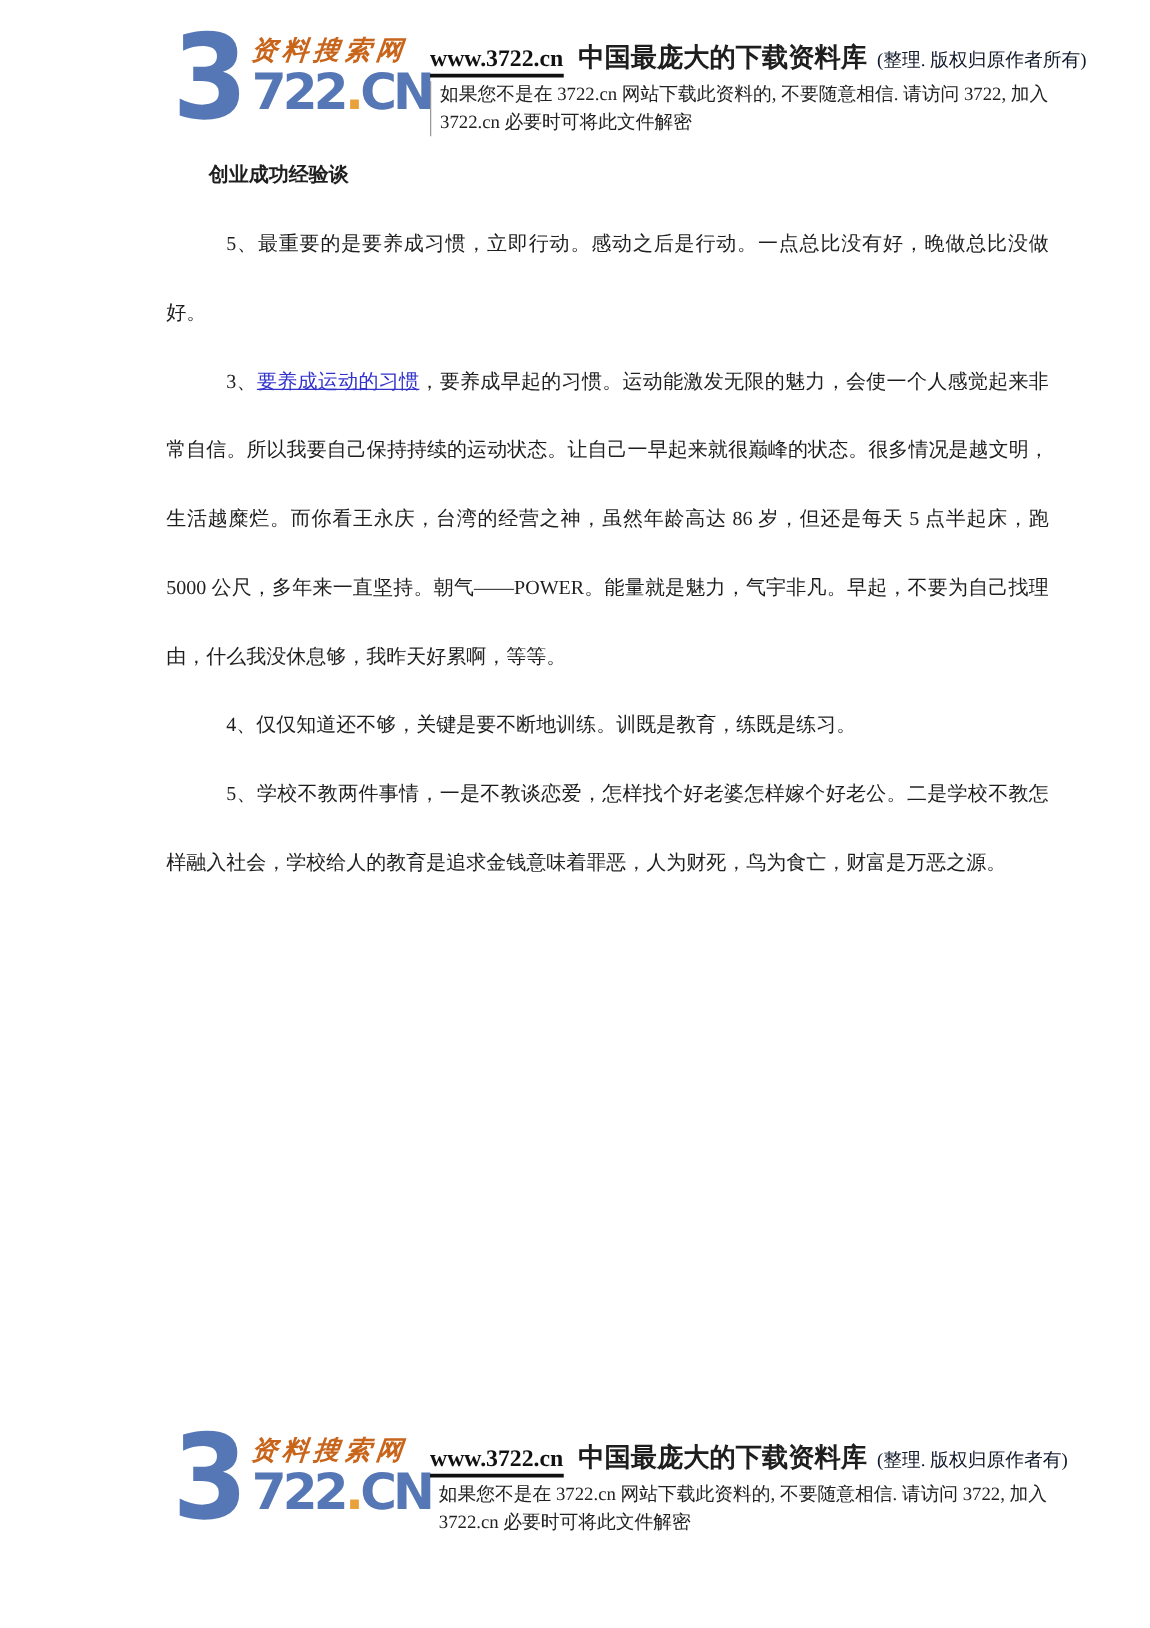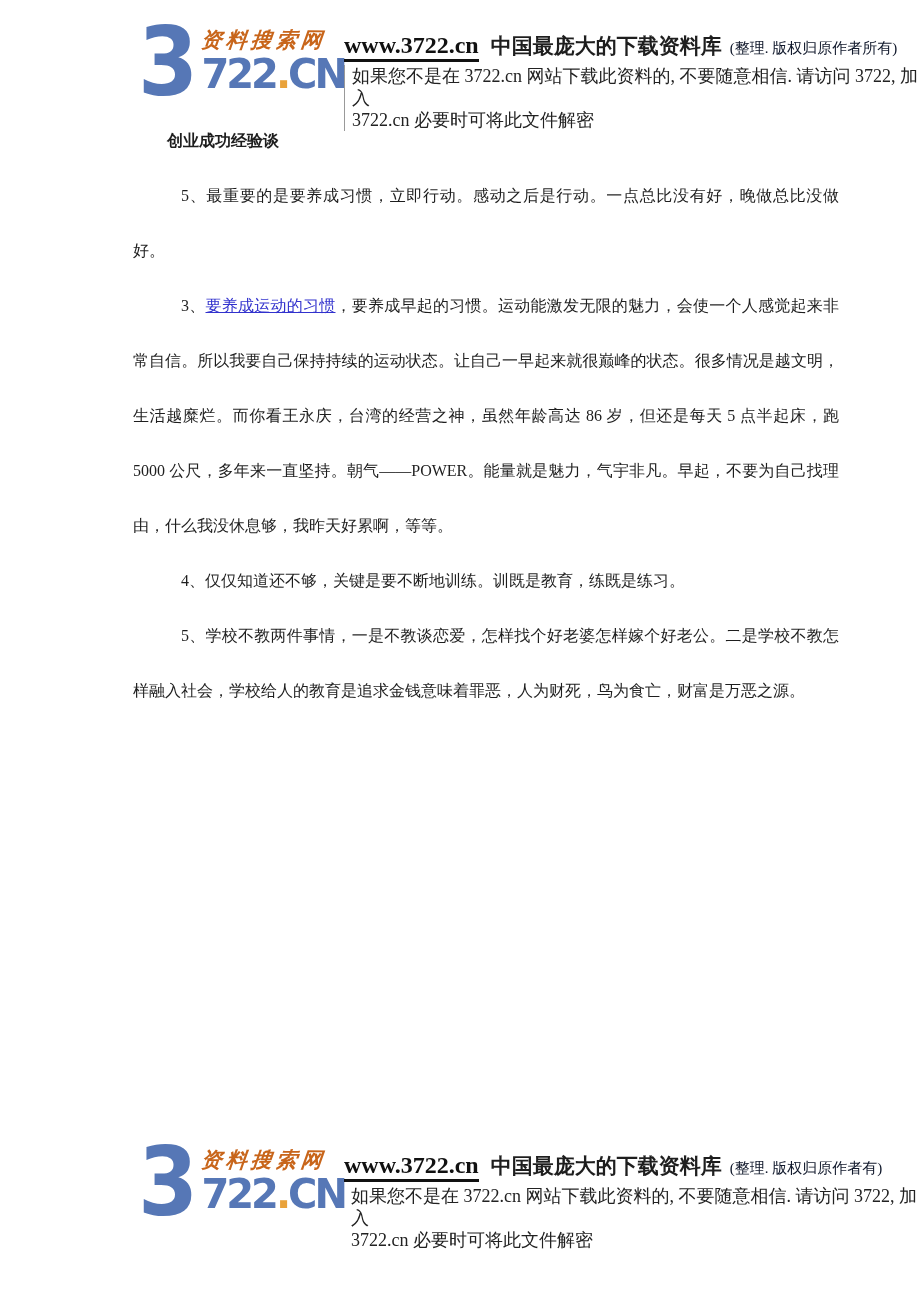--- a/index.html
+++ b/index.html
@@ -41,29 +41,29 @@
     color: #5677B6; font-weight: bold;
     font-size: 40px; line-height: 47px;
     letter-spacing: -3px;
     white-space: nowrap;
   }
   .logo-dot { color: #E9A23B; }
 
   .brand-text { margin-left: 10px; padding-top: 4px; }
   .brand-line1 { white-space: nowrap; }
   .brand-url {
-    font-weight: bold; font-size: 24px;
+    font-weight: bold; font-size: 19px;
     color: #111; text-decoration: none;
     border-bottom: 3px solid #111;
     padding-bottom: 1px;
   }
   .brand-sitetitle { font-weight: bold; font-size: 21px; margin-left: 8px; }
   .brand-copy { font-size: 15px; margin-left: 4px; color: #0f172a; }
   .brand-note {
-    margin-top: 5px; font-size: 18px; line-height: 22px; color: #222;
+    margin-top: 5px; font-size: 15px; line-height: 22px; color: #222;
     padding-left: 7px;
   }
   .brandbar.top .brand-note { border-left: 1px solid #999; }
 
   
   .doc {
     position: absolute;
     left: 133px; top: 113px; width: 706px;
     font-size: 16px; line-height: 55px;
     text-align: justify;

